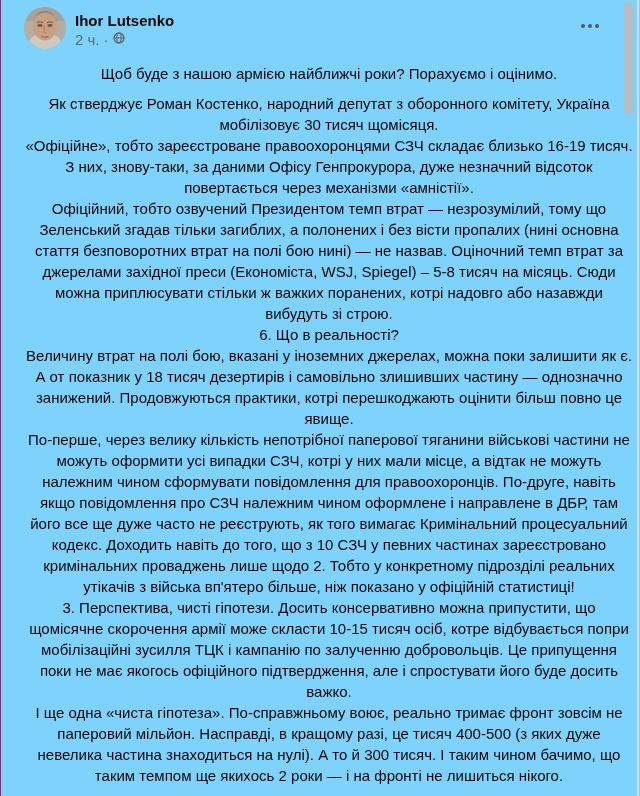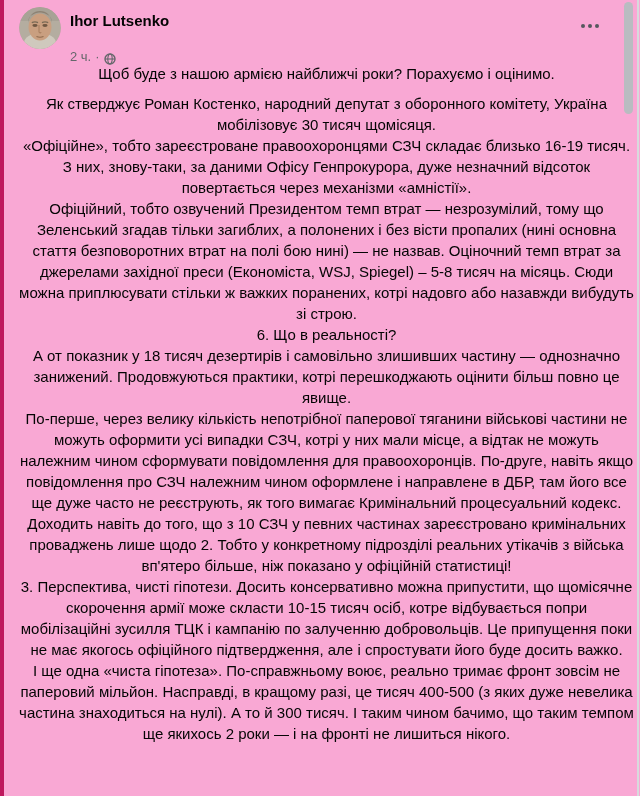--- a/index.html
+++ b/index.html
@@ -7,23 +7,24 @@
     width: 640px; height: 796px;
     background: #ffffff;
     overflow: hidden;
     font-family: "Liberation Sans", "DejaVu Sans", sans-serif;
     color: #050505;
     position: relative;
   }
   .page {
     position: relative;
     width: 640px; height: 796px;
-    background: #f9a8d4;
-    border-left: 4px solid #be185d;
+    background: #7dd3fc;
+    border-left: 1px solid #be185d;
     box-sizing: border-box;
+    padding-left: 8px;
   }
   
   .header {
     position: relative;
     padding: 7px 16px 0 15px;
     height: 48px;
   }
   .avatar {
     position: absolute;
     left: 15px; top: 7px;
@@ -37,26 +38,26 @@
   .hmeta { margin-left: 51px; padding-top: 4px; }
   .author {
     font-size: 15px;
     font-weight: 700;
     color: #050505;
     line-height: 19px;
     cursor: pointer;
   }
   .meta {
     display: flex;
-    align-items: flex-end;
+    align-items: flex-start;
     gap: 4px;
-    font-size: 13px;
+    font-size: 15px;
     color: #65676b;
     line-height: 17px;
-    margin-top: 18px;
+    margin-top: 1px;
   }
   .meta .globe { display: inline-flex; margin-top: 1px; }
   .more {
     position: absolute;
     right: 39px; top: 18px;
     display: flex;
     gap: 3px;
     align-items: center;
     padding: 6px 2px;
     cursor: pointer;
@@ -141,20 +142,21 @@
     </div>
   </div>
 
   <div class="post-text">
     <div class="pline intro">Щоб буде з нашою армією найближчі роки? Порахуємо і оцінимо.</div>
 
       <div class="pline">Як стверджує Роман Костенко, народний депутат з оборонного комітету, Україна мобілізовує 30 тисяч щомісяця.</div>
       <div class="pline">«Офіційне», тобто зареєстроване правоохоронцями СЗЧ складає близько 16-19 тисяч. З них, знову-таки, за даними Офісу Генпрокурора, дуже незначний відсоток повертається через механізми «амністії».</div>
       <div class="pline">Офіційний, тобто озвучений Президентом темп втрат — незрозумілий, тому що Зеленський згадав тільки загиблих, а полонених і без вісти пропалих (нині основна стаття безповоротних втрат на полі бою нині) — не назвав. Оціночний темп втрат за джерелами західної преси (Економіста, WSJ, Spiegel) – 5-8 тисяч на місяць. Сюди можна приплюсувати стільки ж важких поранених, котрі надовго або назавжди вибудуть зі строю.</div>
       <div class="pline">6. Що в реальності?</div>
+      <div class="pline">Величину втрат на полі бою, вказані у іноземних джерелах, можна поки залишити як є.</div>
       <div class="pline">А от показник у 18 тисяч дезертирів і самовільно злишивших частину — однозначно занижений. Продовжуються практики, котрі перешкоджають оцінити більш повно це явище.</div>
       <div class="pline">По-перше, через велику кількість непотрібної паперової тяганини військові частини не можуть оформити усі випадки СЗЧ, котрі у них мали місце, а відтак не можуть належним чином сформувати повідомлення для правоохоронців. По-друге, навіть якщо повідомлення про СЗЧ належним чином оформлене і направлене в ДБР, там його все ще дуже часто не реєструють, як того вимагає Кримінальний процесуальний кодекс. Доходить навіть до того, що з 10 СЗЧ у певних частинах зареєстровано кримінальних проваджень лише щодо 2. Тобто у конкретному підрозділі реальних утікачів з війська вп'ятеро більше, ніж показано у офіційній статистиці!</div>
       <div class="pline">3. Перспектива, чисті гіпотези. Досить консервативно можна припустити, що щомісячне скорочення армії може скласти 10-15 тисяч осіб, котре відбувається попри мобілізаційні зусилля ТЦК і кампанію по залученню добровольців. Це припущення поки не має якогось офіційного підтвердження, але і спростувати його буде досить важко.</div>
       <div class="pline">І ще одна «чиста гіпотеза». По-справжньому воює, реально тримає фронт зовсім не паперовий мільйон. Насправді, в кращому разі, це тисяч 400-500 (з яких дуже невелика частина знаходиться на нулі). А то й 300 тисяч. І таким чином бачимо, що таким темпом ще якихось 2 роки — і на фронті не лишиться нікого.</div>
     </div>
 
   <div class="scrollbar-thumb"></div>
   <div class="window-edge"></div>
 </div>
 

